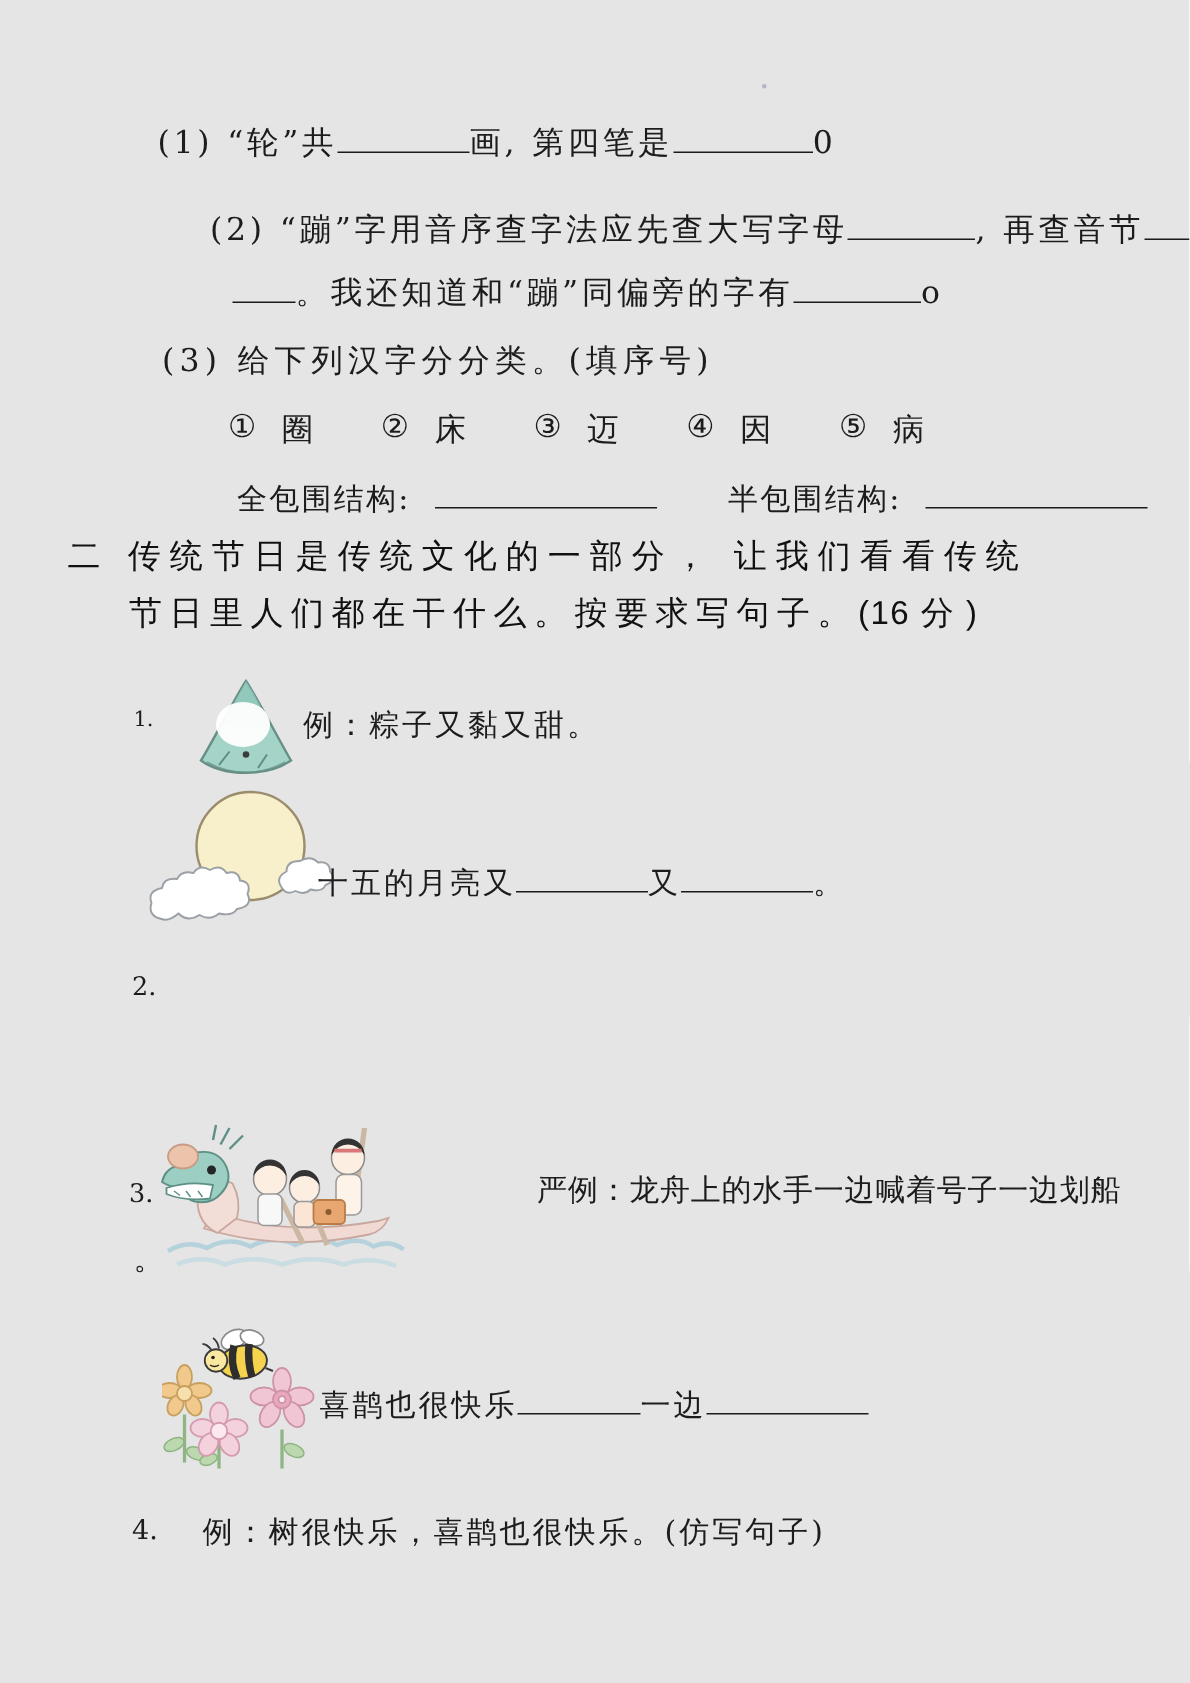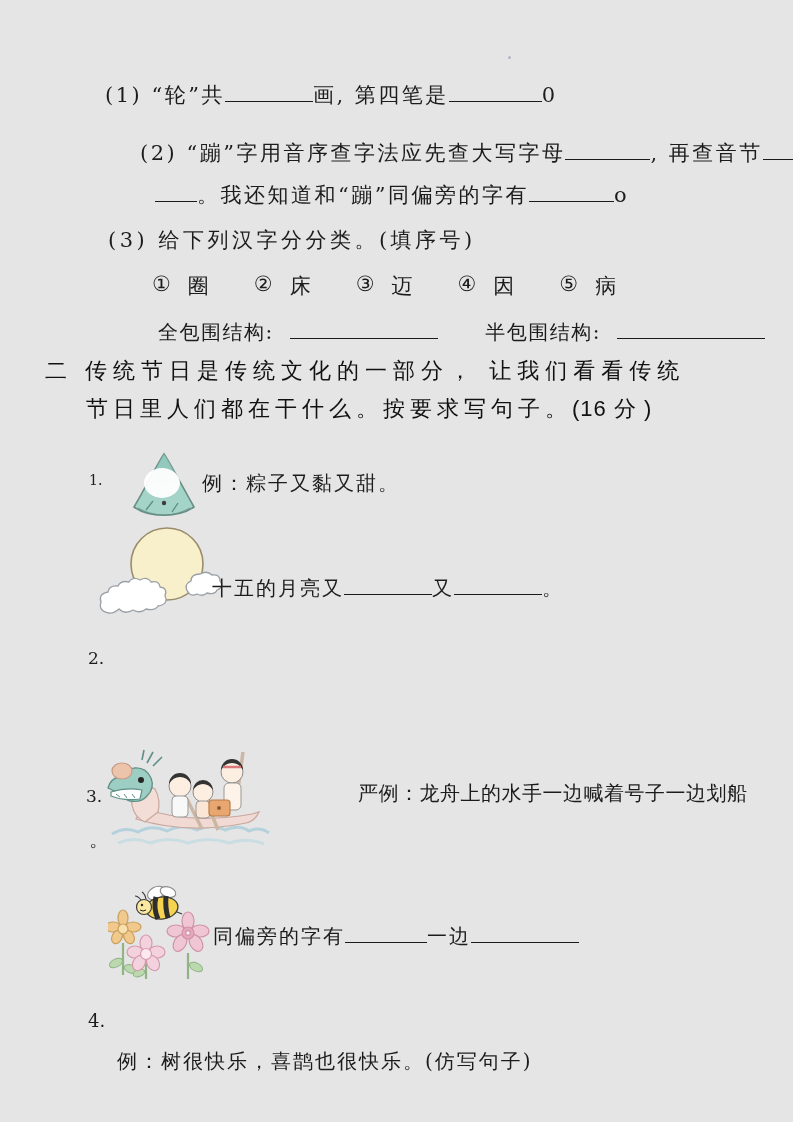--- a/index.html
+++ b/index.html
@@ -178,19 +178,19 @@
         <path d="M58 15 q-1 12 2 22" stroke="#2e2e2e" stroke-width="5" fill="none"></path>
         <circle cx="36" cy="26" r="7.5" fill="#fbe8a0" stroke="#3a3a3a" stroke-width="1.2"></circle>
         <circle cx="34" cy="24" r="1.2" fill="#222222"></circle>
         <path d="M32 29 q3 2 6 0" stroke="#222222" stroke-width="1" fill="none"></path>
         <path d="M33 19 q-3-4-6-4 M38 18 q-1-5-4-7" stroke="#3a3a3a" stroke-width="1.2" fill="none"></path>
         <path d="M69 31 l5 2" stroke="#3a3a3a" stroke-width="1.3"></path>
       </g>
     </svg>
   </div>
   <div class="line kai fs20" style="left:213px;top:922px;letter-spacing:2px;">
-    <span>同偏旁的字有</span><span class="blank" style="width:82px"></span><span>一边</span><span class="blank" style="width:108px"></span>
+    <span>喜鹊也很快乐</span><span class="blank" style="width:82px"></span><span>一边</span><span class="blank" style="width:108px"></span>
   </div>
 
   <div class="line num" style="left:88px;top:1010px;font-size:18px;">4.</div>
-  <div class="line kai fs20" style="left:117px;top:1008px;letter-spacing:2px;margin-top:40px;">例：树很快乐，喜鹊也很快乐。(仿写句子)</div>
+  <div class="line kai fs20" style="left:135px;top:1008px;letter-spacing:2px;">例：树很快乐，喜鹊也很快乐。(仿写句子)</div>
 
 </div>
 
 </body></html>

